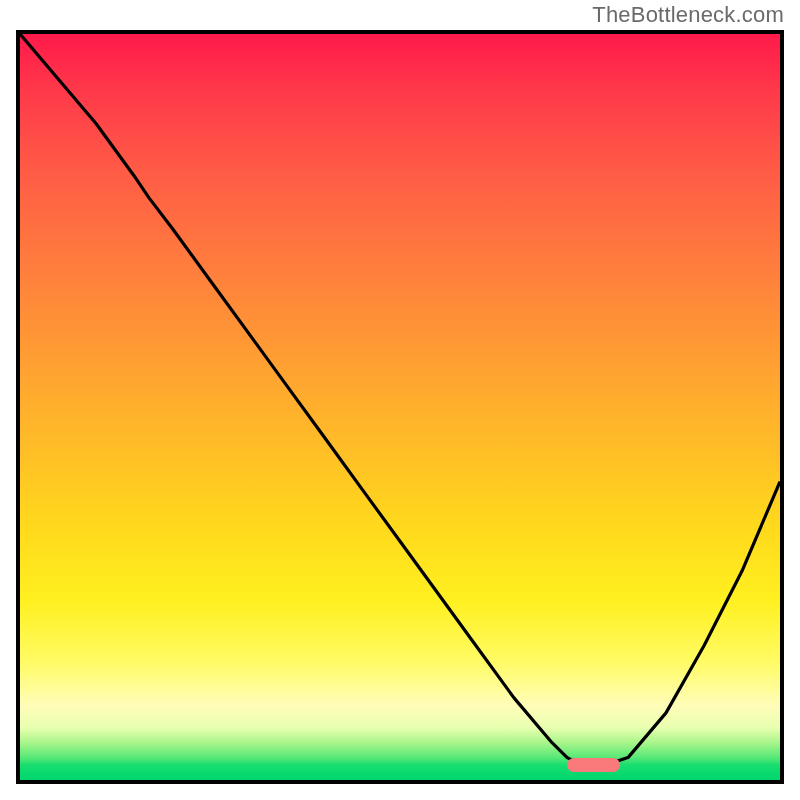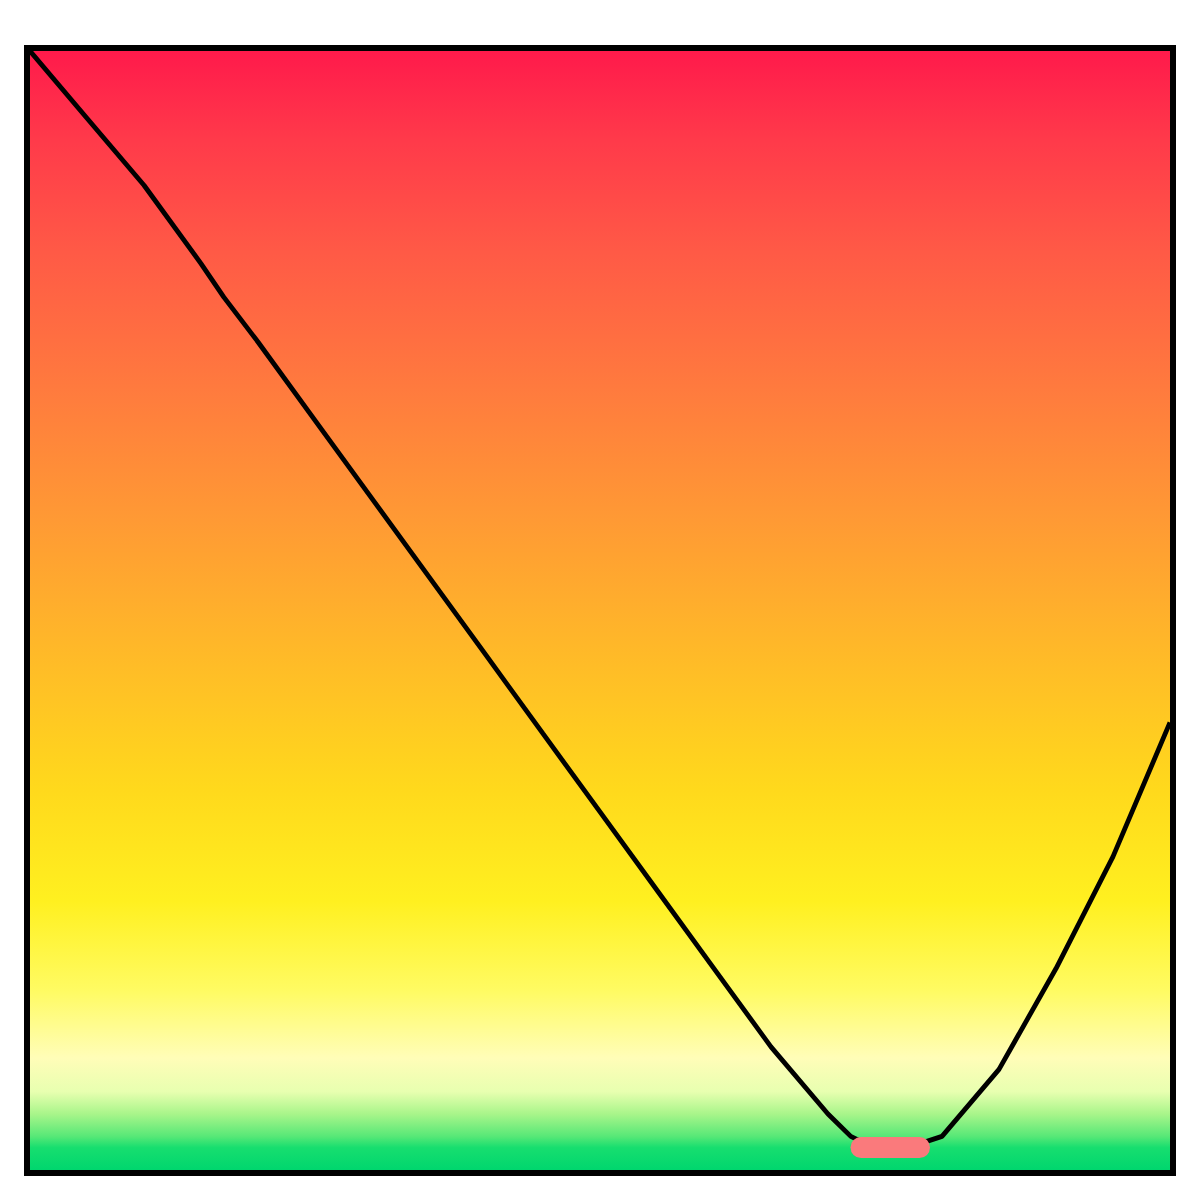--- a/index.html
+++ b/index.html
@@ -75,20 +75,21 @@
     background: #fa7a7c;
     border-radius: 999px;
     height: 14px;
   }
 </style>
 </head>
 <body>
 
 <div class="container">
 
+  <div class="watermark">TheBottleneck.com</div>
 
   <div class="plot-frame">
     <div class="gradient-fill"></div>
 
     <svg class="curve" viewBox="0 0 760 746" preserveAspectRatio="none">
       <path d="M0.0 0.0 L38.0 44.8 L76.0 89.5 L114.0 141.7 L129.2 164.1 L152.0 194.0 L190.0 246.2 L228.0 298.4 L266.0 350.6 L304.0 402.8 L342.0 455.1 L380.0 507.3 L418.0 559.5 L456.0 611.7 L494.0 663.9 L532.0 708.7 L547.2 723.6 L562.4 731.1 L585.2 731.1 L608.0 723.6 L646.0 678.9 L684.0 611.7 L722.0 537.1 L760.0 447.6"></path>
     </svg>
 
     <div class="marker" style="left: 547.2px; top: 724.08px; width: 53.2px; background: rgb(250, 122, 124);"></div>
   </div>

